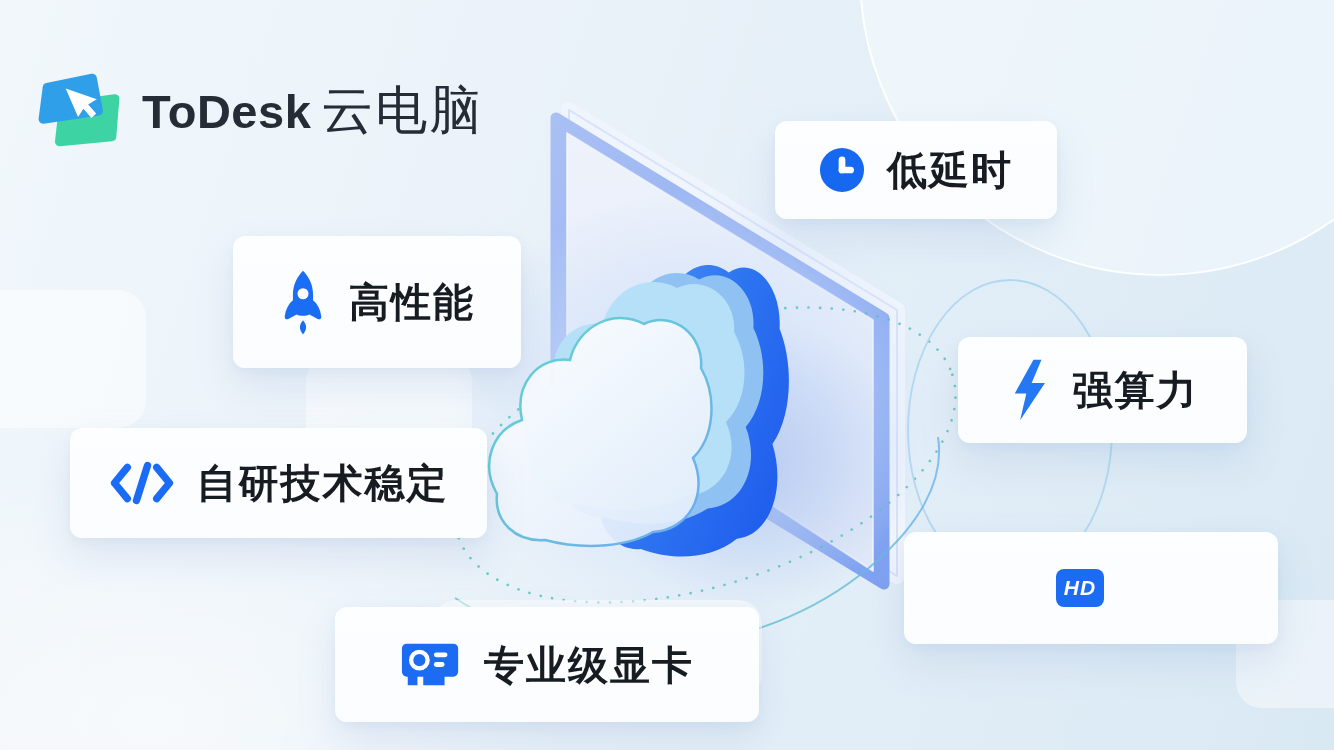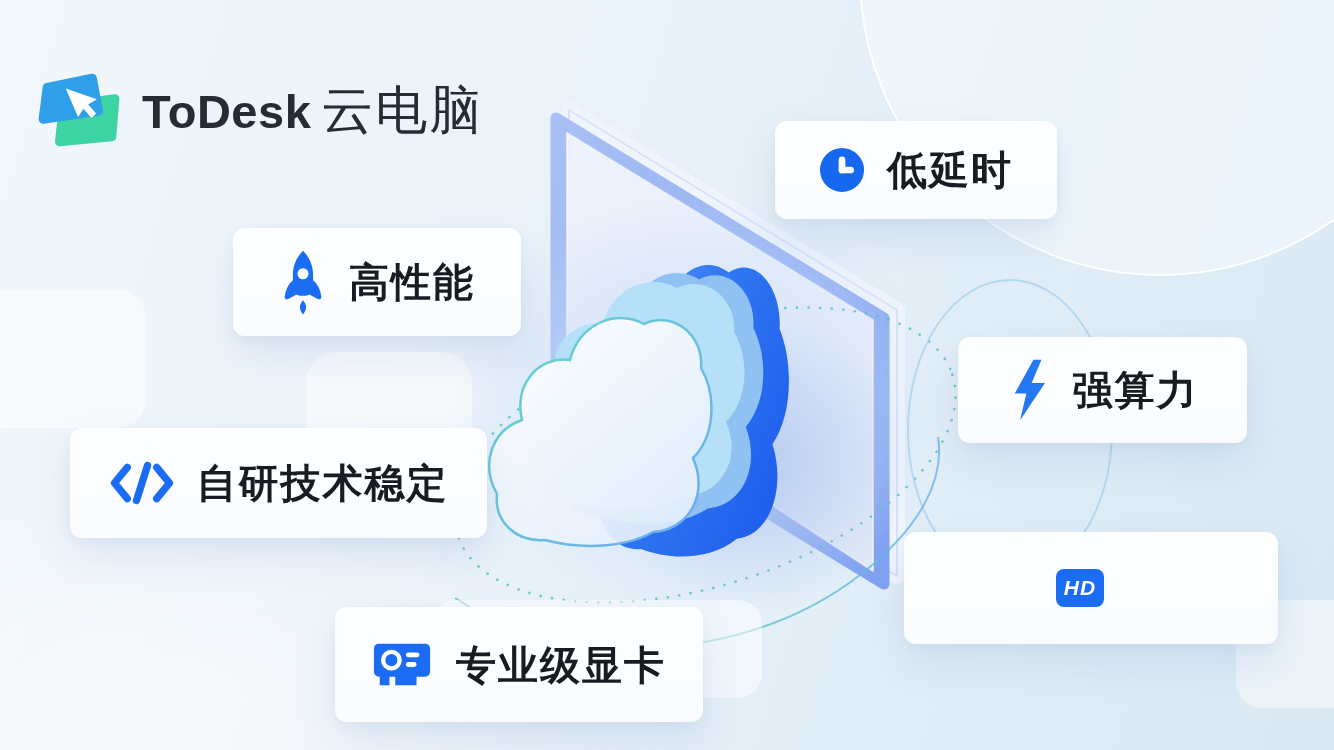--- a/index.html
+++ b/index.html
@@ -25,25 +25,25 @@
     background:linear-gradient(180deg,#fdfeff 0%,#fafcfe 100%);
     border-radius:12px;
     box-shadow:0 18px 38px rgba(110,145,200,.16),0 4px 10px rgba(130,160,210,.08);
   }
   .pill-icon{display:flex;align-items:center;justify-content:center;margin-right:22px;flex:0 0 auto;}
   .pill-label{font-size:40px;font-weight:700;color:#171b22;letter-spacing:2px;line-height:1;white-space:nowrap;}
   .hd-chip{width:48px;height:38px;border-radius:8px;background:#1b6cf3;display:flex;align-items:center;justify-content:center;}
   .hd-chip span{color:#fff;font-size:21px;font-weight:700;letter-spacing:1px;font-style:italic;}
 
   #pill-low-latency   {left:775px;top:92px;width:282px;height:98px;}
-  #pill-performance   {left:233px;top:199px;width:288px;height:108px;}
+  #pill-performance   {left:233px;top:207px;width:288px;height:132px;}
   #pill-tech          {left:70px; top:399px;width:417px;height:110px;}
   #pill-computing     {left:958px;top:308px;width:289px;height:106px;}
   #pill-quality       {left:904px;top:503px;width:374px;height:112px;}
-  #pill-gpu           {left:335px;top:578px;width:368px;height:115px;}
+  #pill-gpu           {left:335px;top:578px;width:424px;height:115px;}
 </style>
 </head>
 <body>
 
 <svg class="layer decor" viewBox="0 0 1334 750" aria-hidden="true">
   <defs>
     <radialGradient id="gBlobBL" cx="50%" cy="50%" r="50%">
       <stop offset="0%" stop-color="#ffffff" stop-opacity="0.55"></stop>
       <stop offset="100%" stop-color="#ffffff" stop-opacity="0"></stop>
     </radialGradient>

